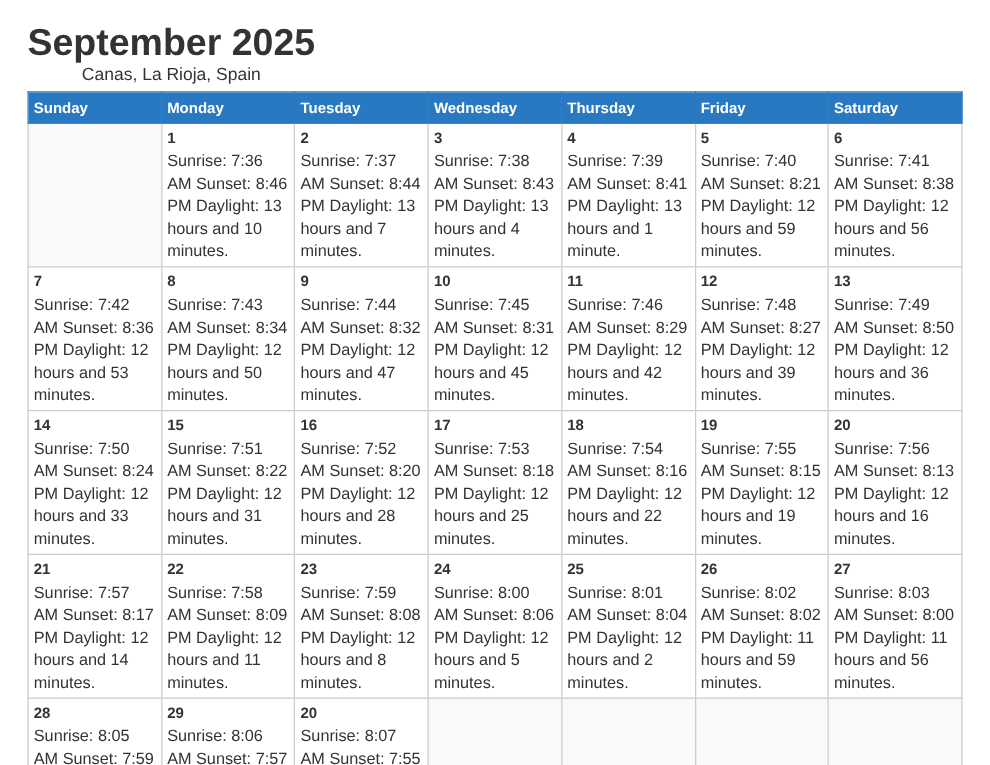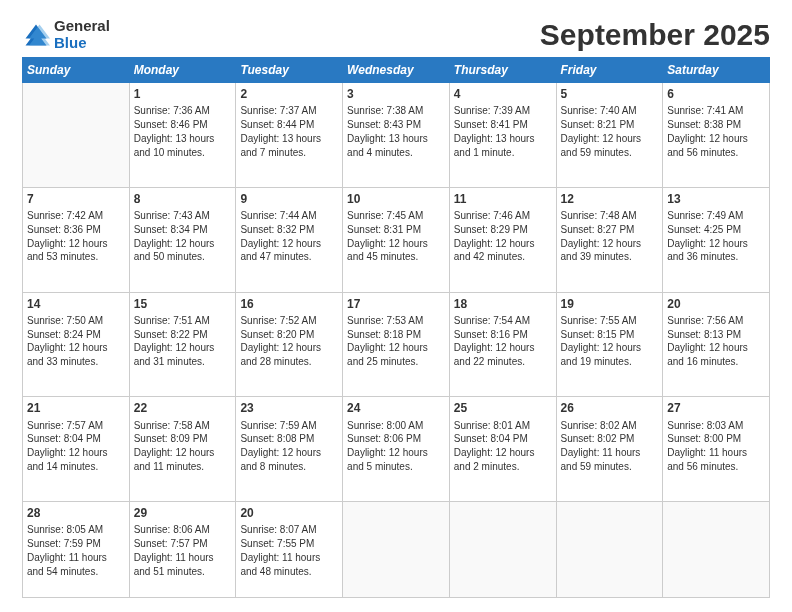--- a/index.html
+++ b/index.html
@@ -64,21 +64,20 @@
       table-layout: fixed;
     }
     .calendar th {
       background: #2979c2;
       color: #fff;
       font-size: 12px;
       font-weight: bold;
       padding: 5px 4px;
       text-align: left;
       border: 1px solid #2979c2;
-      font-style: italic;
     }
     .calendar td {
       border: 1px solid #ccc;
       vertical-align: top;
       padding: 3px 4px;
       font-size: 9.5px;
       color: #333;
       line-height: 1.35;
       height: 88px;
     }
@@ -86,45 +85,36 @@
       background: #f9f9f9;
     }
     .day-num {
       font-size: 12px;
       font-weight: bold;
       color: #333;
       display: block;
       margin-bottom: 2px;
     }
     .day-info {
-      font-size: 10px;
+      font-size: 13px;
       color: #333;
       line-height: 1.38;
     }
     .last-row td {
       height: 78px;
     }
   </style>
 </head>
 <body>
 
 <div class="page">
   <div class="header">
-    <div class="logo">
-      <svg class="logo-icon" viewBox="0 0 32 32">
-        <polygon points="16,4 28,20 22,20 28,28 4,28 10,20 4,20" fill="#1a6fbf"></polygon>
-        <polygon points="20,4 32,20 26,20 32,28 8,28 14,20 8,20" fill="#4aa0e0" opacity="0.5"></polygon>
-      </svg>
-      <div class="logo-text">
-        <span class="general">General</span>
-        <span class="blue">Blue</span>
-      </div>
-    </div>
     <div class="title-block">
       <h1>September 2025</h1>
+      <h2>Canas, La Rioja, Spain</h2>
     </div>
   </div>
 
   <table class="calendar">
     <thead>
       <tr>
         <th>Sunday</th>
         <th>Monday</th>
         <th>Tuesday</th>
         <th>Wednesday</th>
@@ -218,21 +208,21 @@
           <td>
             <span class="day-num">12</span>
             <div class="day-info">Sunrise: 7:48 AM
 Sunset: 8:27 PM
 Daylight: 12 hours
 and 39 minutes.</div>
           </td>
           <td>
             <span class="day-num">13</span>
             <div class="day-info">Sunrise: 7:49 AM
-Sunset: 4:25 PM
+Sunset: 8:50 PM
 Daylight: 12 hours
 and 36 minutes.</div>
           </td>
         </tr>
         <tr>
           <td>
             <span class="day-num">14</span>
             <div class="day-info">Sunrise: 7:50 AM
 Sunset: 8:24 PM
 Daylight: 12 hours
@@ -278,21 +268,21 @@
             <div class="day-info">Sunrise: 7:56 AM
 Sunset: 8:13 PM
 Daylight: 12 hours
 and 16 minutes.</div>
           </td>
         </tr>
         <tr>
           <td>
             <span class="day-num">21</span>
             <div class="day-info">Sunrise: 7:57 AM
-Sunset: 8:04 PM
+Sunset: 8:17 PM
 Daylight: 12 hours
 and 14 minutes.</div>
           </td>
           <td>
             <span class="day-num">22</span>
             <div class="day-info">Sunrise: 7:58 AM
 Sunset: 8:09 PM
 Daylight: 12 hours
 and 11 minutes.</div>
           </td>

